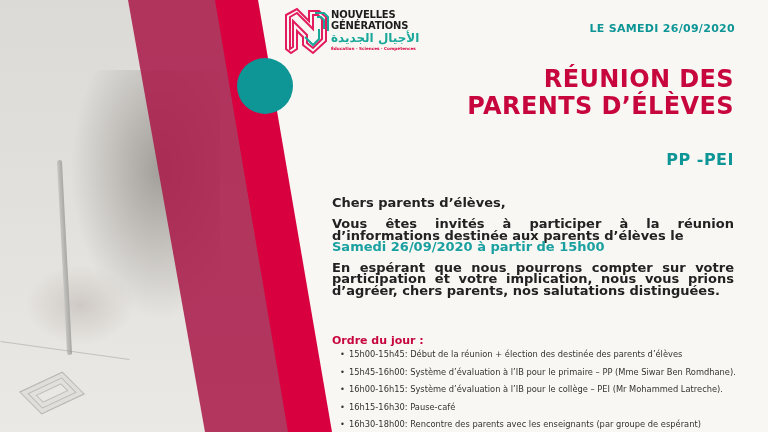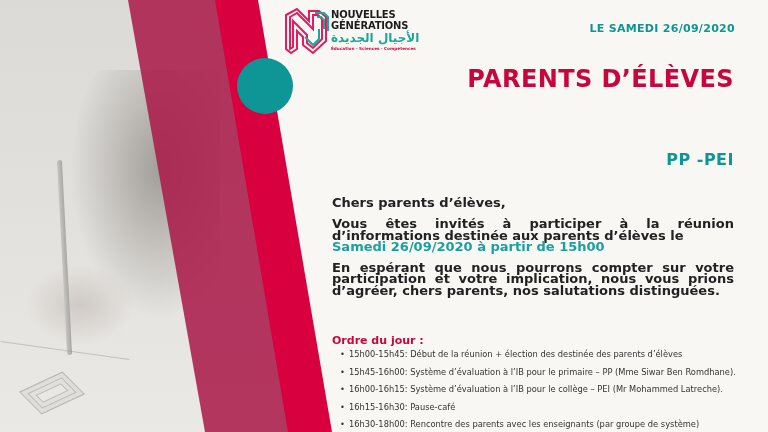--- a/index.html
+++ b/index.html
@@ -123,35 +123,36 @@
     <div class="logo-line1">NOUVELLES</div>
     <div class="logo-line2">GÉNÉRATIONS</div>
     <div class="logo-arabic">الأجيال الجديدة</div>
     <div class="logo-tagline">Éducation · Sciences · Compétences</div>
   </div>
 </div>
 
 <div class="date-top">LE SAMEDI 26/09/2020</div>
 
 <div class="title">
+  <div>RÉUNION DES</div>
   <div>PARENTS D’ÉLÈVES</div>
 </div>
 <div class="subtitle">PP -PEI</div>
 
 <div class="body-text">
   <p>Chers parents d’élèves,</p>
   <p>
     <span>Vous êtes invités à participer à la réunion d’informations destinée aux parents d’élèves le</span>
     <span class="highlight">Samedi 26/09/2020 à partir de 15h00</span>
   </p>
   <p>En espérant que nous pourrons compter sur votre participation et votre implication, nous vous prions d’agréer, chers parents, nos salutations distinguées.</p>
 </div>
 
 <div class="agenda">
   <div class="agenda-title">Ordre du jour :</div>
   <ul>
     <li><span class="bullet">•</span><span>15h00-15h45: Début de la réunion + élection des destinée des parents d’élèves</span></li>
     <li><span class="bullet">•</span><span>15h45-16h00: Système d’évaluation à l’IB pour le primaire – PP (Mme Siwar Ben Romdhane).</span></li>
     <li><span class="bullet">•</span><span>16h00-16h15: Système d’évaluation à l’IB pour le collège – PEI (Mr Mohammed Latreche).</span></li>
     <li><span class="bullet">•</span><span>16h15-16h30: Pause-café</span></li>
-    <li><span class="bullet">•</span><span>16h30-18h00: Rencontre des parents avec les enseignants (par groupe de système)</span></li>
+    <li><span class="bullet">•</span><span>16h30-18h00: Rencontre des parents avec les enseignants (par groupe de espérant)</span></li>
   </ul>
 </div>
 
 </body></html>

